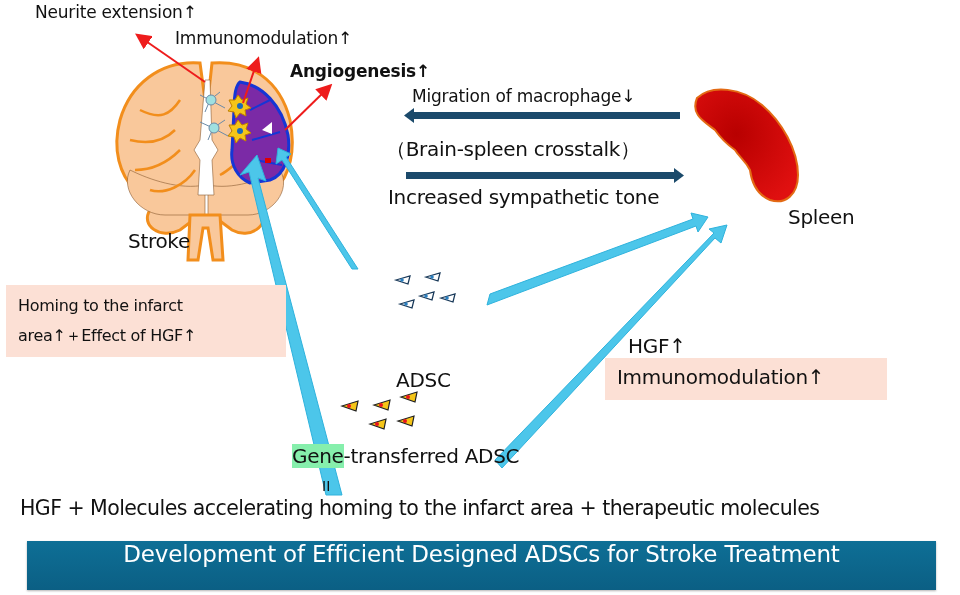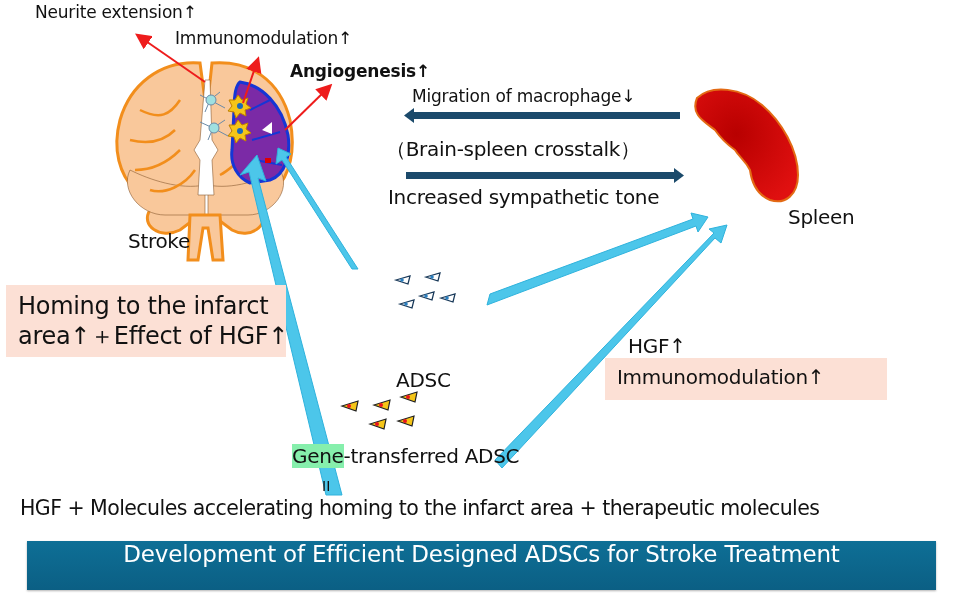--- a/index.html
+++ b/index.html
@@ -152,21 +152,21 @@
 <div class="abs lbl-sm" style="left:35px; top:2px;">Neurite extension↑</div>
 <div class="abs lbl-sm" style="left:175px; top:28px;">Immunomodulation↑</div>
 <div class="abs lbl-sm" style="left:290px; top:61px;font-weight:bold;">Angiogenesis↑</div>
 <div class="abs lbl" style="left:96px; top:229px;margin-left:32px;">Stroke</div>
 
 <div class="abs lbl-sm" style="left:412px; top:86px;text-align:right;">Migration of macrophage↓</div>
 <div class="abs lbl" style="left:386px; top:136px;">（Brain-spleen crosstalk）</div>
 <div class="abs lbl" style="left:388px; top:185px;">Increased sympathetic tone</div>
 <div class="abs lbl" style="left:762px; top:205px;margin-left:26px;">Spleen</div>
 
-<div class="abs pink-box" style="left:6px; top:285px; width:280px; height:72px; padding:6px 0 0 12px; box-sizing:border-box; font-size:24px; line-height:30px; letter-spacing:-0.3px;">
+<div class="abs pink-box" style="left:6px; top:285px; width:280px; height:72px; padding:6px 0 0 12px; box-sizing:border-box; font-size:16px; line-height:30px; letter-spacing:-0.3px;">
   <div>Homing to the infarct</div>
   <div>area↑＋Effect of HGF↑</div>
 </div>
 
 <div class="abs lbl" style="left:396px; top:320px;margin-top:48px;">ADSC</div>
 
 <div class="abs lbl" style="left:628px; top:334px;">HGF↑</div>
 <div class="abs pink-box lbl" style="left:605px; top:358px; width:282px; height:42px; padding:7px 0 0 12px; box-sizing:border-box;">
   <span>Immunomodulation↑</span>
 </div>

